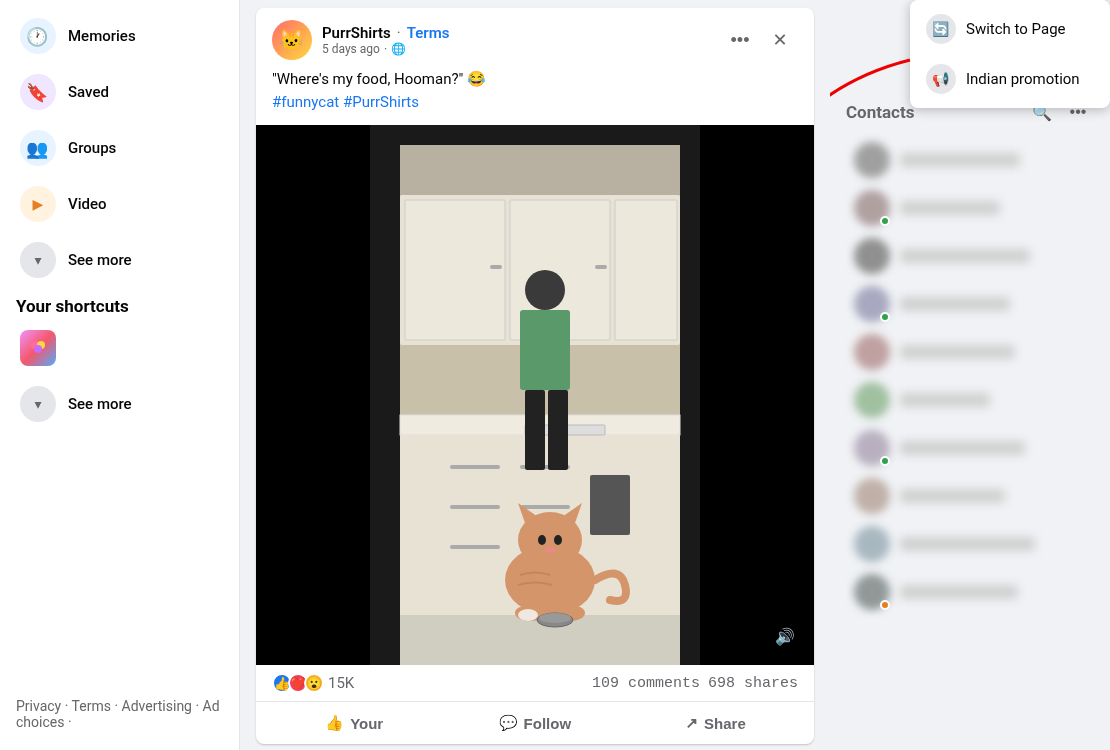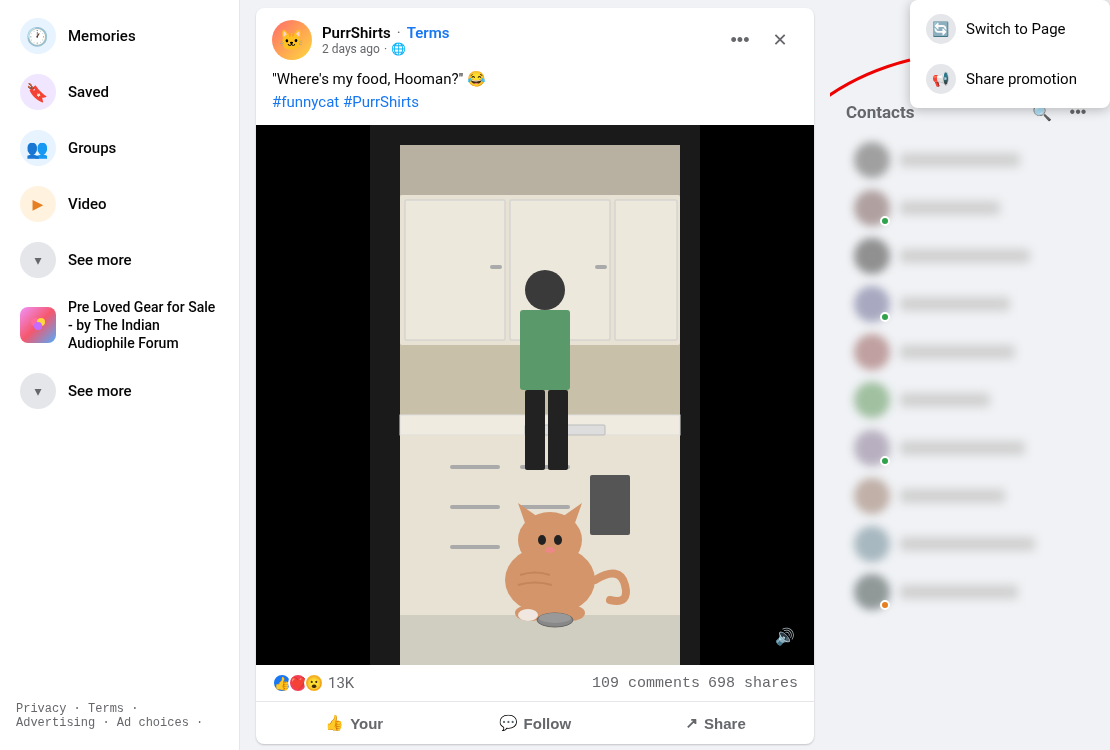--- a/index.html
+++ b/index.html
@@ -101,24 +101,23 @@
       flex-shrink: 0;
     }
     .shortcut-label {
       font-size: 14px;
       font-weight: 500;
       color: #050505;
       line-height: 1.3;
     }
     .sidebar-footer {
       padding: 12px 16px;
-      font-size: 12px;
+      font-size: 14px;
       color: #65676b;
       margin-top: auto;
-      font-family: Liberation Mono, monospace;
     }
 
     
     .main-feed {
       flex: 1;
       height: 750px;
       overflow-y: auto;
       display: flex;
       justify-content: center;
       padding: 8px 16px;
@@ -437,30 +436,30 @@
   </div>
   <div class="sidebar-item">
     <div class="sidebar-icon icon-video" style="font-size:14px;">▶</div>
     <span class="sidebar-label">Video</span>
   </div>
   <div class="see-more-item">
     <div class="see-more-icon">▾</div>
     <span class="sidebar-label">See more</span>
   </div>
 
+  <div class="section-title">Your shortcuts</div>
 
   <div class="shortcut-item">
     <div class="shortcut-icon">
       <svg width="20" height="20" viewBox="0 0 20 20">
         <circle cx="7" cy="7" r="4" fill="#ff6b9d"></circle>
         <circle cx="13" cy="7" r="4" fill="#ffd93d"></circle>
         <circle cx="10" cy="11" r="4" fill="#c56bff"></circle>
       </svg>
     </div>
-    <span class="shortcut-label">Pre Loved Gear for Sale - by The Indian Audiophile Forum</span>
   </div>
 
   <div class="see-more-item">
     <div class="see-more-icon">▾</div>
     <span class="sidebar-label">See more</span>
   </div>
 
   <div class="sidebar-footer">
     <span style="cursor:pointer;">Privacy</span> ·
     <span style="cursor:pointer;">Terms</span> ·
@@ -477,21 +476,21 @@
           <div class="post-avatar">
             🐱
           </div>
           <div class="post-meta">
             <div style="display:flex;align-items:center;gap:6px;">
               <span class="post-author">PurrShirts</span>
               <span style="color:#65676b;font-size:15px;">·</span>
               <span class="follow-link">Terms</span>
             </div>
             <div class="post-time">
-              <span>2 days ago</span>
+              <span>5 days ago</span>
               <span>·</span>
               <span class="globe-icon">🌐</span>
             </div>
           </div>
         </div>
         <div class="post-actions">
           <button class="post-action-btn">•••</button>
           <button class="post-action-btn">✕</button>
         </div>
       </div>
@@ -575,21 +574,21 @@
         </div>
       </div>
 
       <div class="reactions-bar">
         <div class="reactions-left">
           <div class="reaction-emojis">
             <div class="reaction-emoji" style="background:#1877f2;">👍</div>
             <div class="reaction-emoji" style="background:#f33e58;">❤️</div>
             <div class="reaction-emoji" style="background:#f7b125;">😮</div>
           </div>
-          <span class="reactions-count">13K</span>
+          <span class="reactions-count">15K</span>
         </div>
         <div class="reactions-right">
           <span>109 comments</span>
           <span>698 shares</span>
         </div>
       </div>
 
       <div class="post-buttons">
         <button class="post-btn">
           <span>👍</span>
@@ -610,21 +609,21 @@
 
 <div class="right-sidebar">
 
   <div class="dropdown-menu">
     <div class="dropdown-item">
       <div class="dropdown-icon">🔄</div>
       <span>Switch to Page</span>
     </div>
     <div class="dropdown-item">
       <div class="dropdown-icon">📢</div>
-      <span>Share promotion</span>
+      <span>Indian promotion</span>
     </div>
   </div>
 
   <div style="margin-top: 80px;">
     <div class="contacts-header">
       <span class="contacts-title">Contacts</span>
       <div class="contacts-actions">
         <button class="contact-action-btn">🔍</button>
         <button class="contact-action-btn">•••</button>
       </div>

